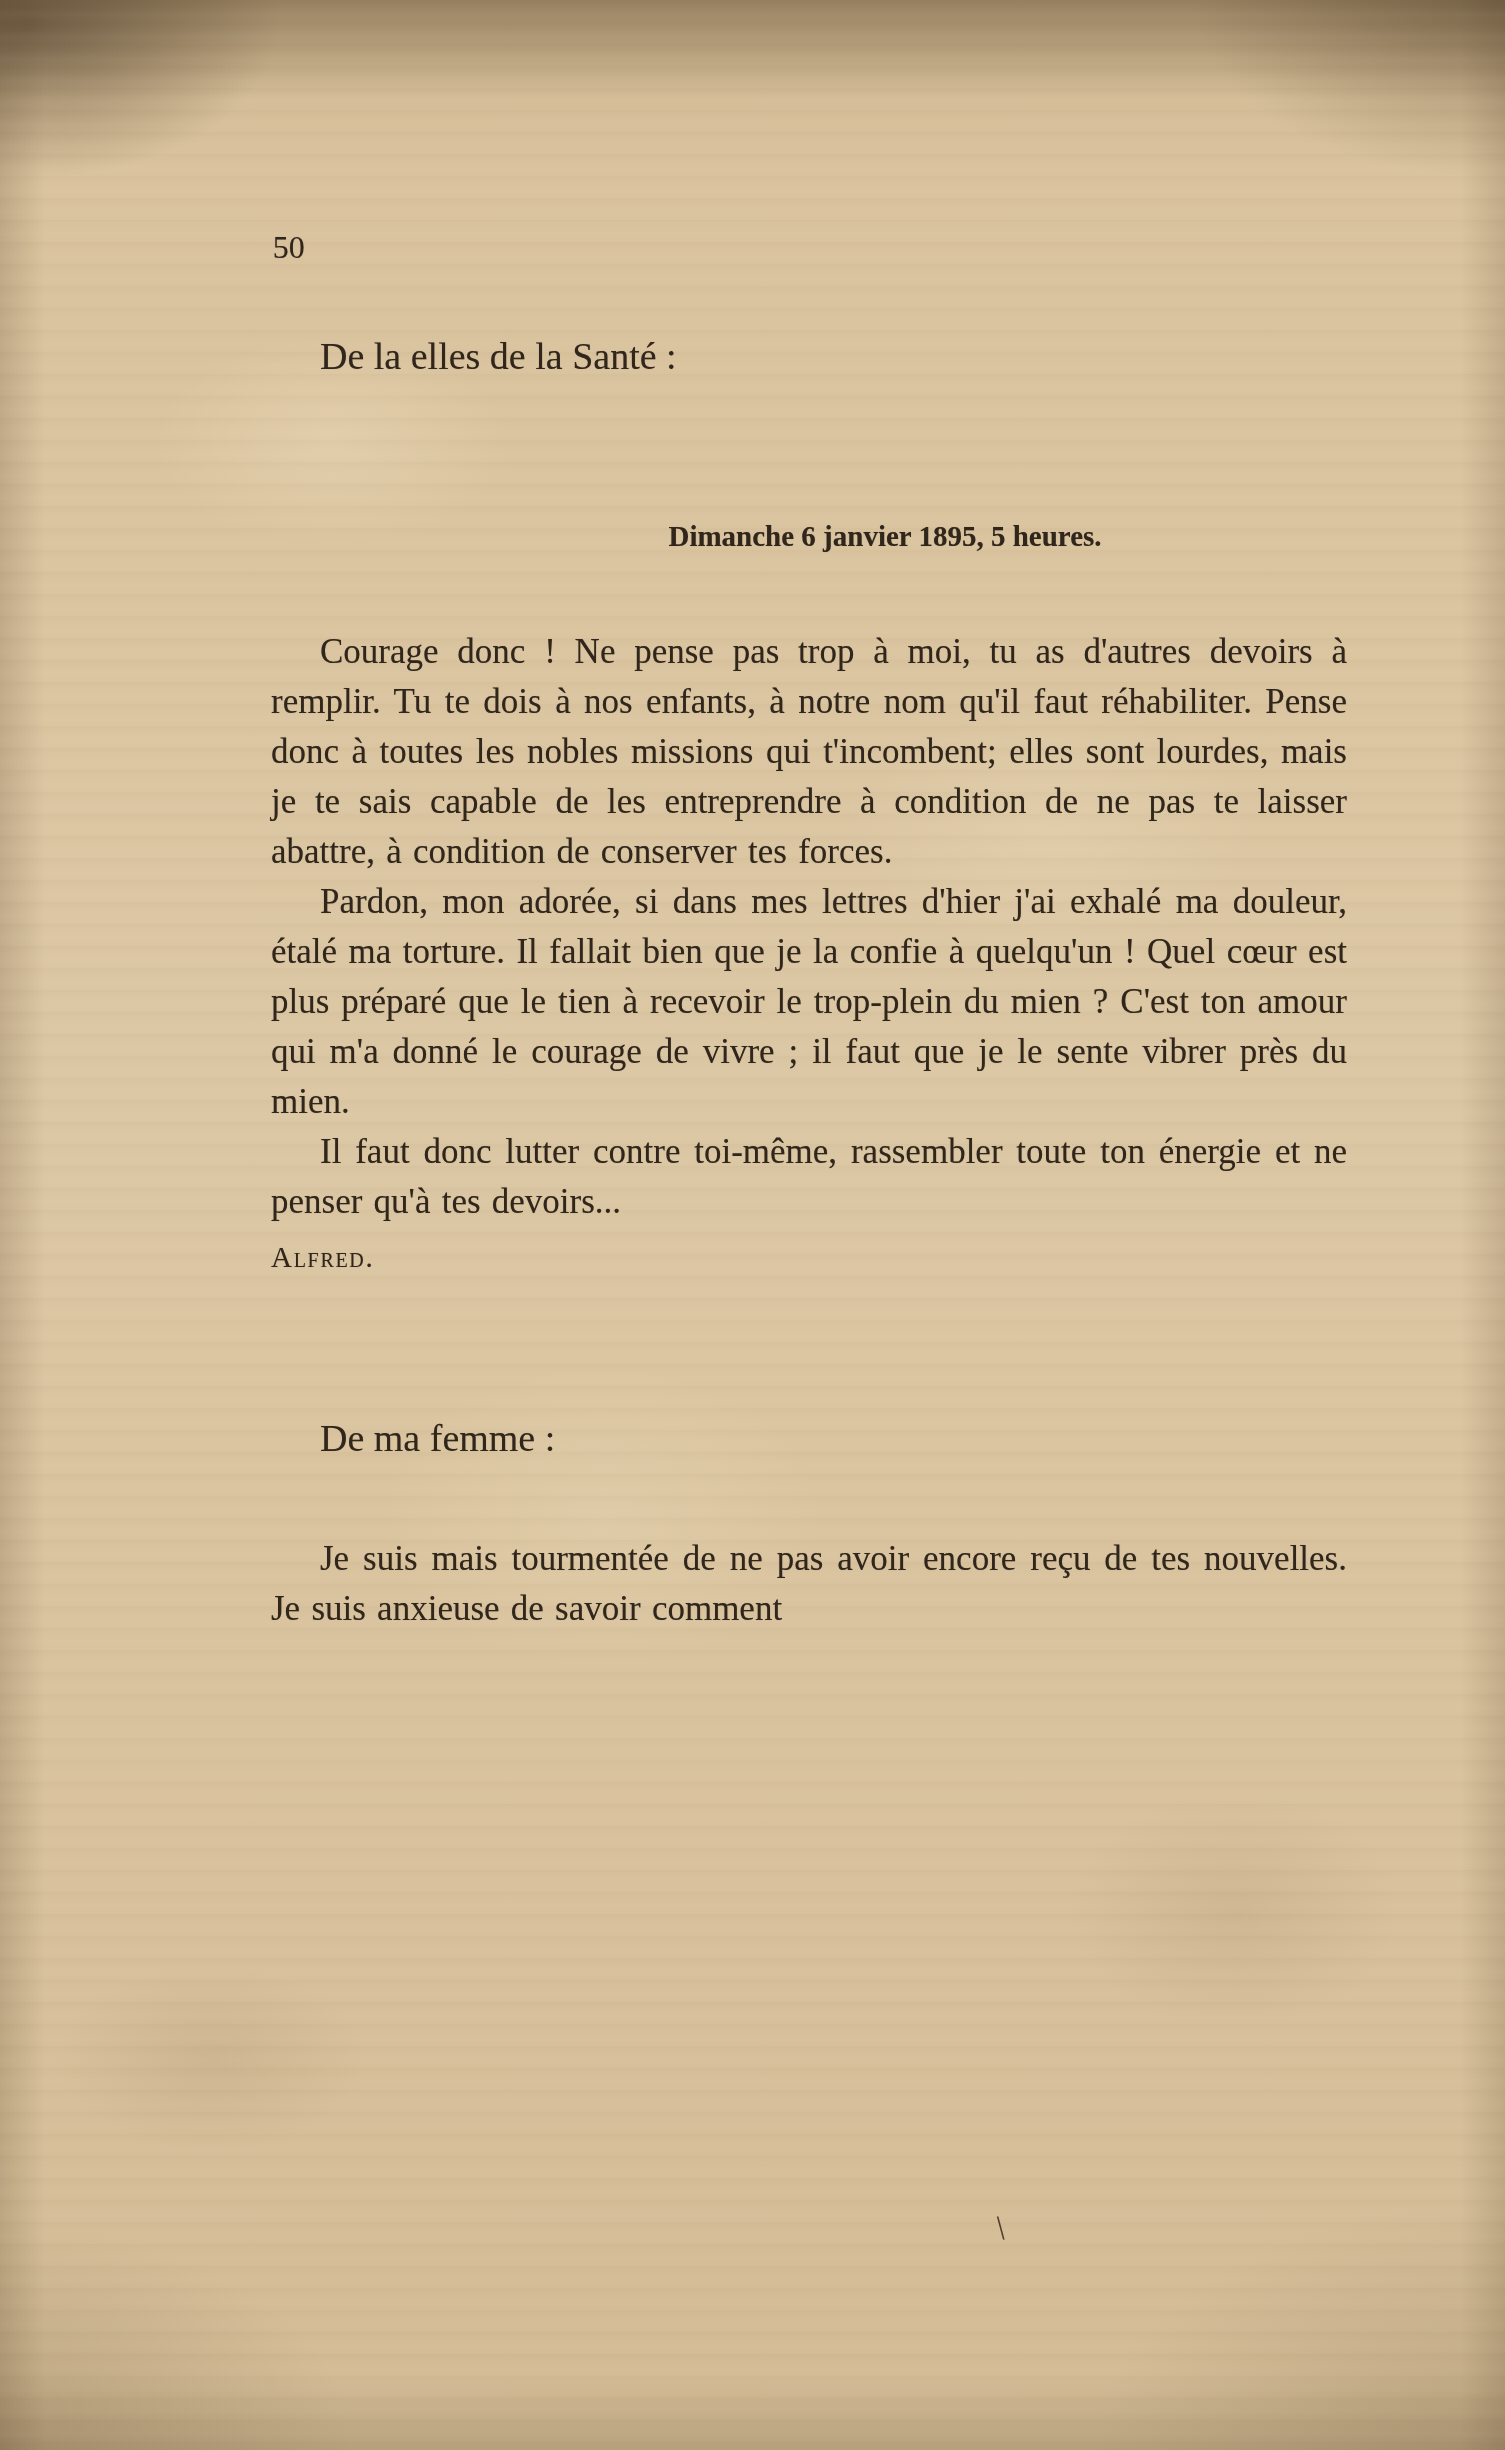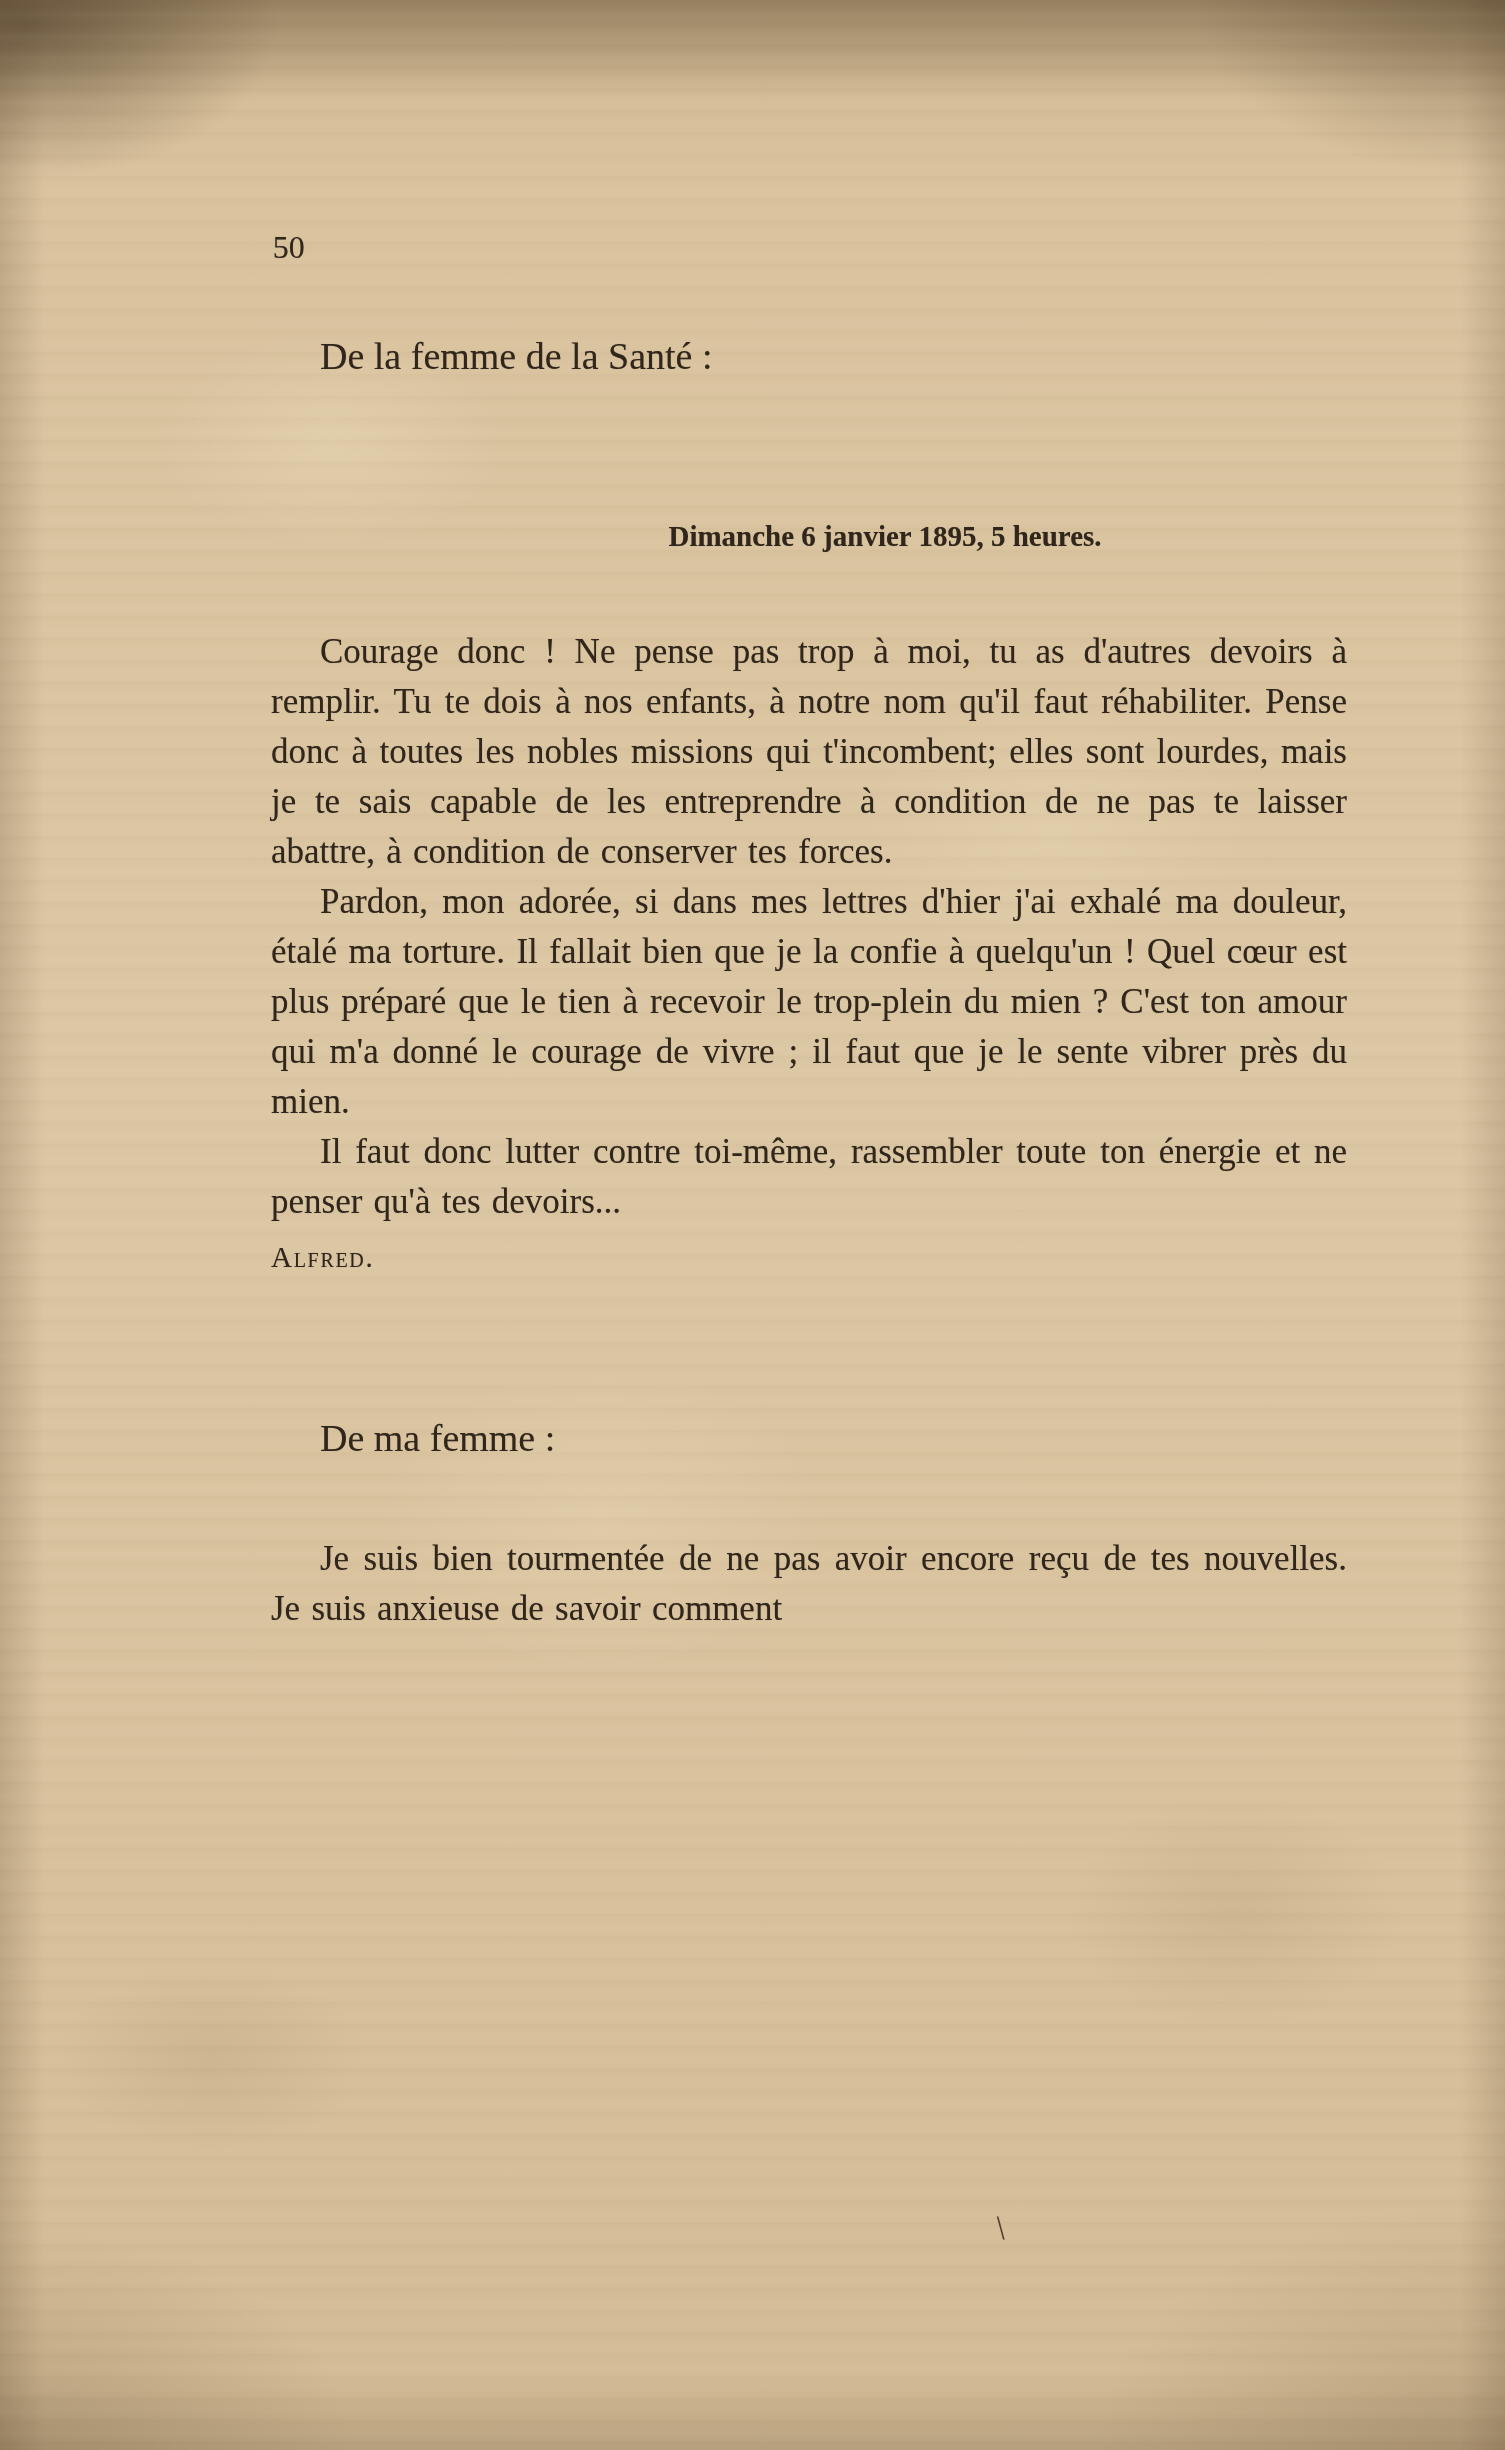--- a/index.html
+++ b/index.html
@@ -134,35 +134,35 @@
 <body>
 
 <div class="paper"></div>
 
 <div class="page-body">
 
   <div class="page-header">
     <span class="page-number">50</span>
   </div>
 
-  <div class="section-heading">De la femme de la Santé :</div>
+  <div class="section-heading">De la elles de la Santé :</div>
 
   <div class="dateline">Dimanche 6 janvier 1895, 5 heures.</div>
 
   <div class="letter-body">
     <p>Courage donc ! Ne pense pas trop à moi, tu as d'autres devoirs à remplir. Tu te dois à nos enfants, à notre nom qu'il faut réhabiliter. Pense donc à toutes les nobles missions qui t'incombent; elles sont lourdes, mais je te sais capable de les entreprendre à condition de ne pas te laisser abattre, à condition de conserver tes forces.</p>
     <p>Pardon, mon adorée, si dans mes lettres d'hier j'ai exhalé ma douleur, étalé ma torture. Il fallait bien que je la confie à quelqu'un ! Quel cœur est plus préparé que le tien à recevoir le trop-plein du mien ? C'est ton amour qui m'a donné le courage de vivre ; il faut que je le sente vibrer près du mien.</p>
     <p>Il faut donc lutter contre toi-même, rassembler toute ton énergie et ne penser qu'à tes devoirs...</p>
   </div>
 
   <div class="signature">Alfred.</div>
 
   <div class="section-heading second">De ma femme :</div>
 
 
   <div class="letter-body">
-    <p>Je suis bien tourmentée de ne pas avoir encore reçu de tes nouvelles. Je suis anxieuse de savoir comment</p>
+    <p>Je suis mais tourmentée de ne pas avoir encore reçu de tes nouvelles. Je suis anxieuse de savoir comment</p>
   </div>
 
 </div>
 
 <div class="scan-mark">\</div>
 
 
 </body></html>

